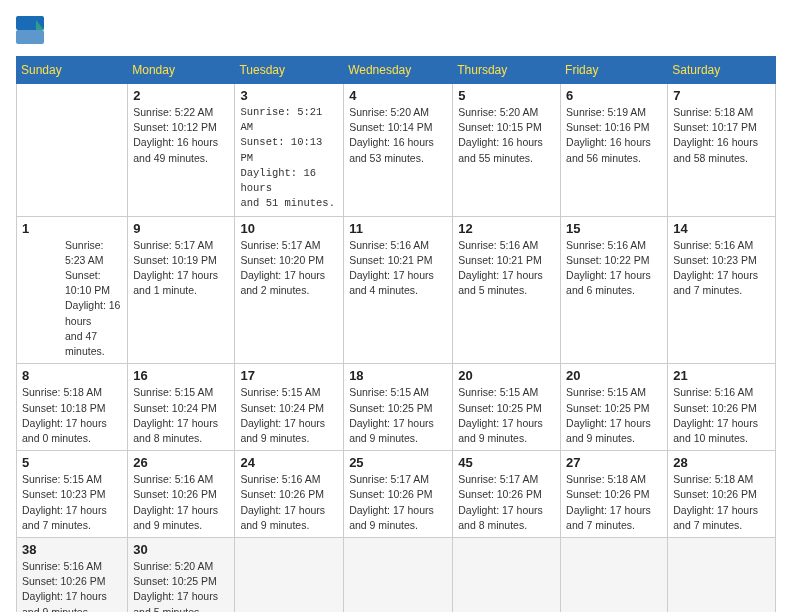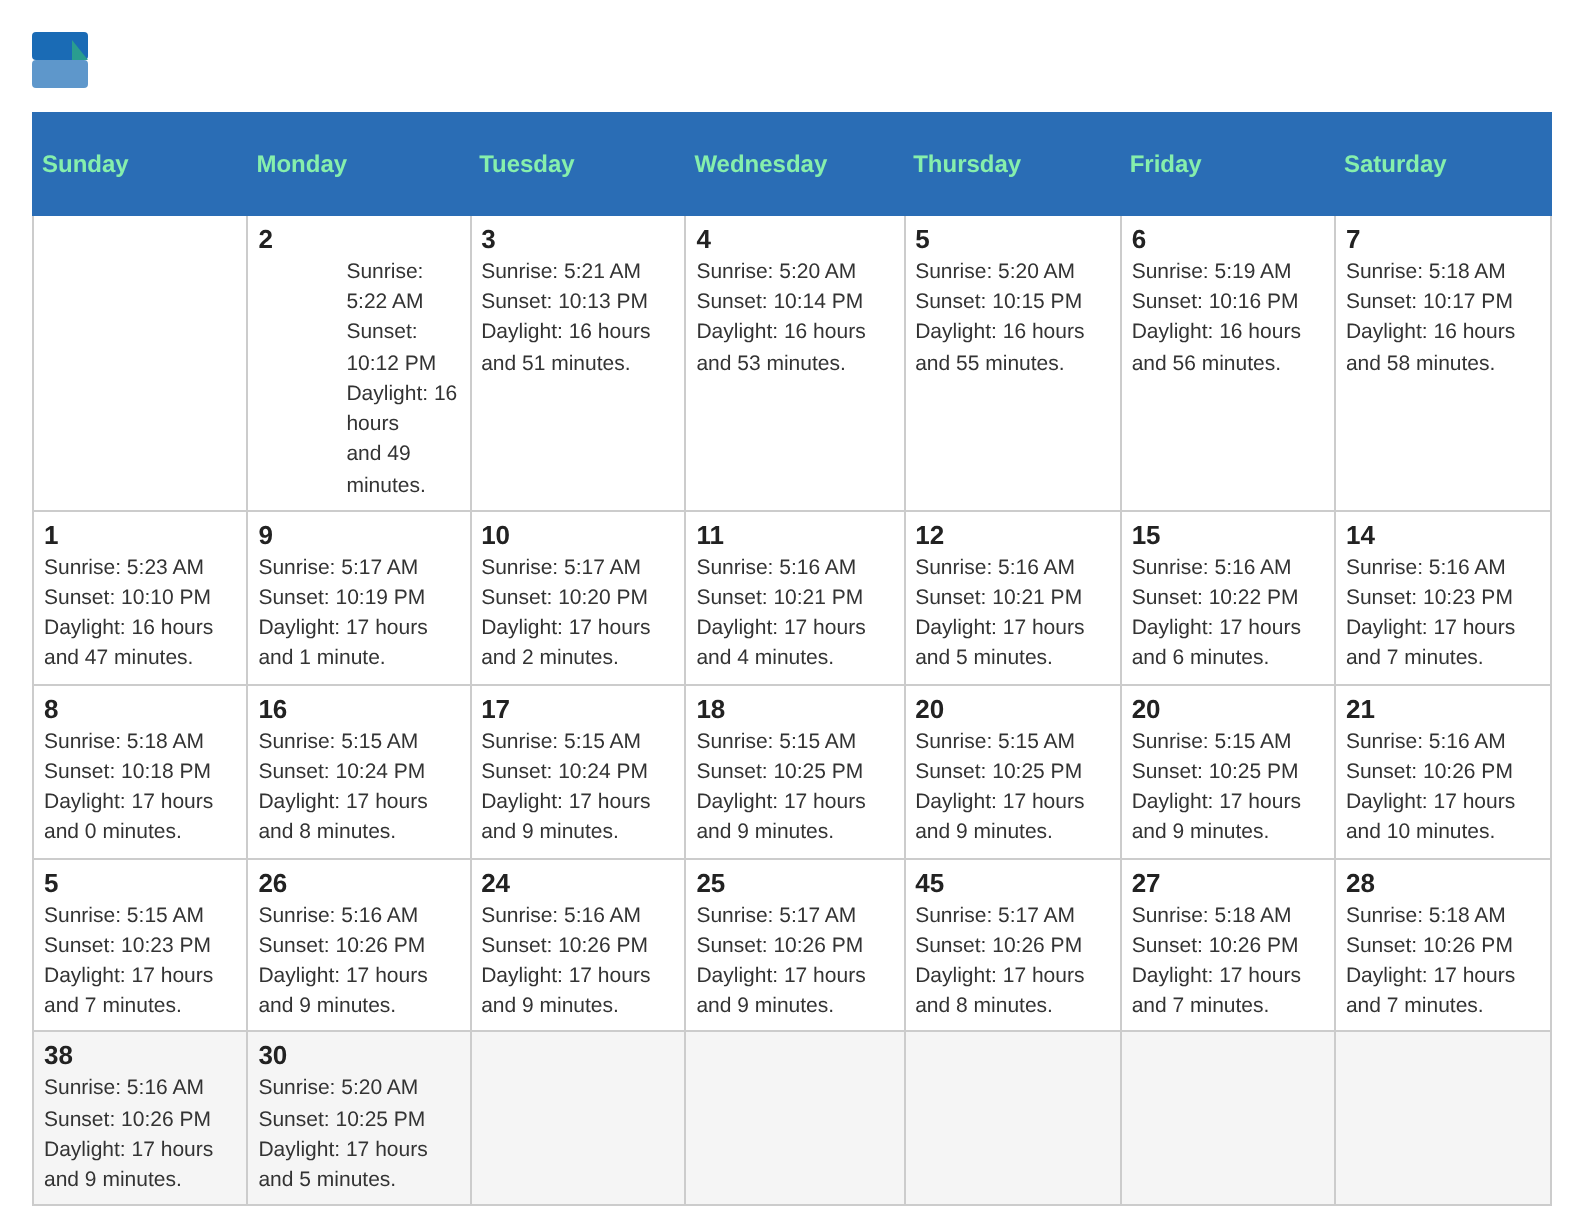--- a/index.html
+++ b/index.html
@@ -52,25 +52,25 @@
       font-size: 14px;
       color: #555;
     }
     .calendar {
       width: 100%;
       border-collapse: collapse;
       font-size: 10.5px;
     }
     .calendar th {
       background: #2a6db5;
-      color: #86efac;
-      padding: 18px 4px;
+      color: #fde047;
+      padding: 6px 4px;
       text-align: left;
       font-size: 12px;
-      font-weight: bold;
+      font-weight: normal;
       border: 1px solid #2a6db5;
     }
     .calendar td {
       vertical-align: top;
       padding: 4px 5px;
       border: 1px solid #ccc;
       width: 113px;
       min-height: 80px;
       background: #fff;
     }
@@ -124,28 +124,28 @@
         <th>Thursday</th>
         <th>Friday</th>
         <th>Saturday</th>
       </tr>
   </thead>
   <tbody id="calendar-body">
   <tr>
         <td class="empty"></td>
         <td>
           <span class="day-num">2</span>
-          <div class="day-info" style="white-space: pre-line; margin-left: 44px;">Sunrise: 5:22 AM
+          <div class="day-info" style="white-space: pre-line;">Sunrise: 5:22 AM
 Sunset: 10:12 PM
 Daylight: 16 hours
 and 49 minutes.</div>
         </td>
         <td>
           <span class="day-num">3</span>
-          <div class="day-info" style="white-space: pre-line;">Sunrise: 5:21 AM
+          <div class="day-info" style="white-space: pre-line; font-family: Liberation Mono, monospace;">Sunrise: 5:21 AM
 Sunset: 10:13 PM
 Daylight: 16 hours
 and 51 minutes.</div>
         </td>
         <td>
           <span class="day-num">4</span>
           <div class="day-info" style="white-space: pre-line;">Sunrise: 5:20 AM
 Sunset: 10:14 PM
 Daylight: 16 hours
 and 53 minutes.</div>
@@ -168,21 +168,21 @@
           <span class="day-num">7</span>
           <div class="day-info" style="white-space: pre-line;">Sunrise: 5:18 AM
 Sunset: 10:17 PM
 Daylight: 16 hours
 and 58 minutes.</div>
         </td>
       </tr>
       <tr>
         <td>
           <span class="day-num">1</span>
-          <div class="day-info" style="white-space: pre-line;">Sunrise: 5:23 AM
+          <div class="day-info" style="white-space: pre-line; margin-left: 43px;">Sunrise: 5:23 AM
 Sunset: 10:10 PM
 Daylight: 16 hours
 and 47 minutes.</div>
         </td>
         <td>
           <span class="day-num">9</span>
           <div class="day-info" style="white-space: pre-line;">Sunrise: 5:17 AM
 Sunset: 10:19 PM
 Daylight: 17 hours
 and 1 minute.</div>

